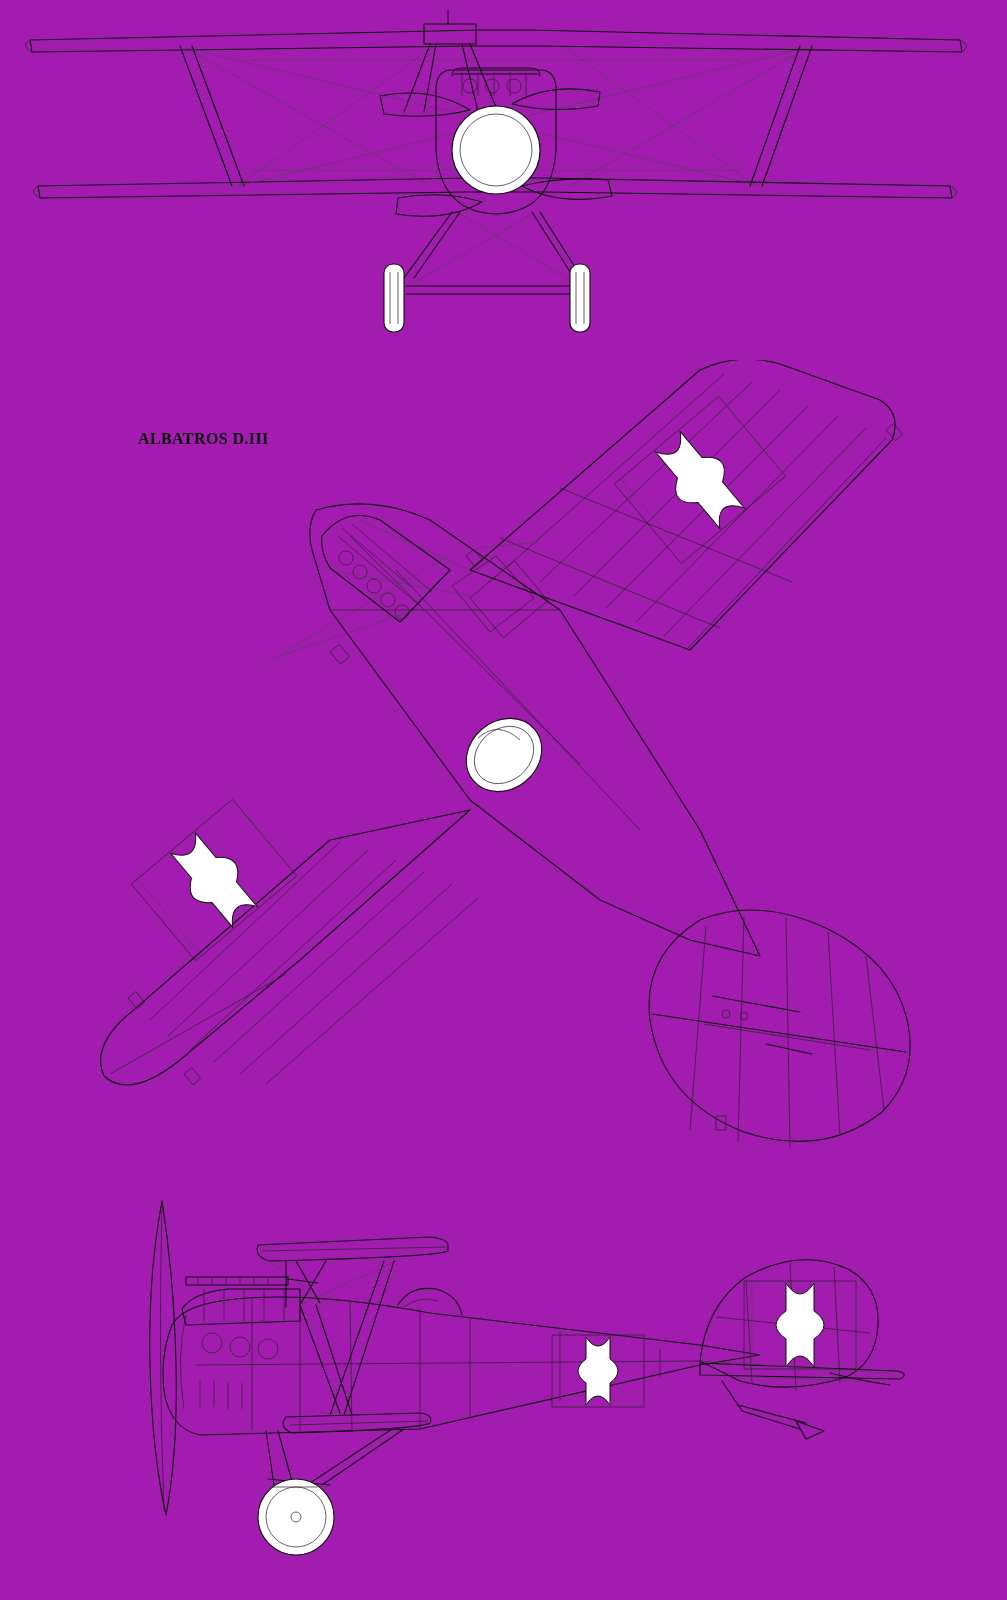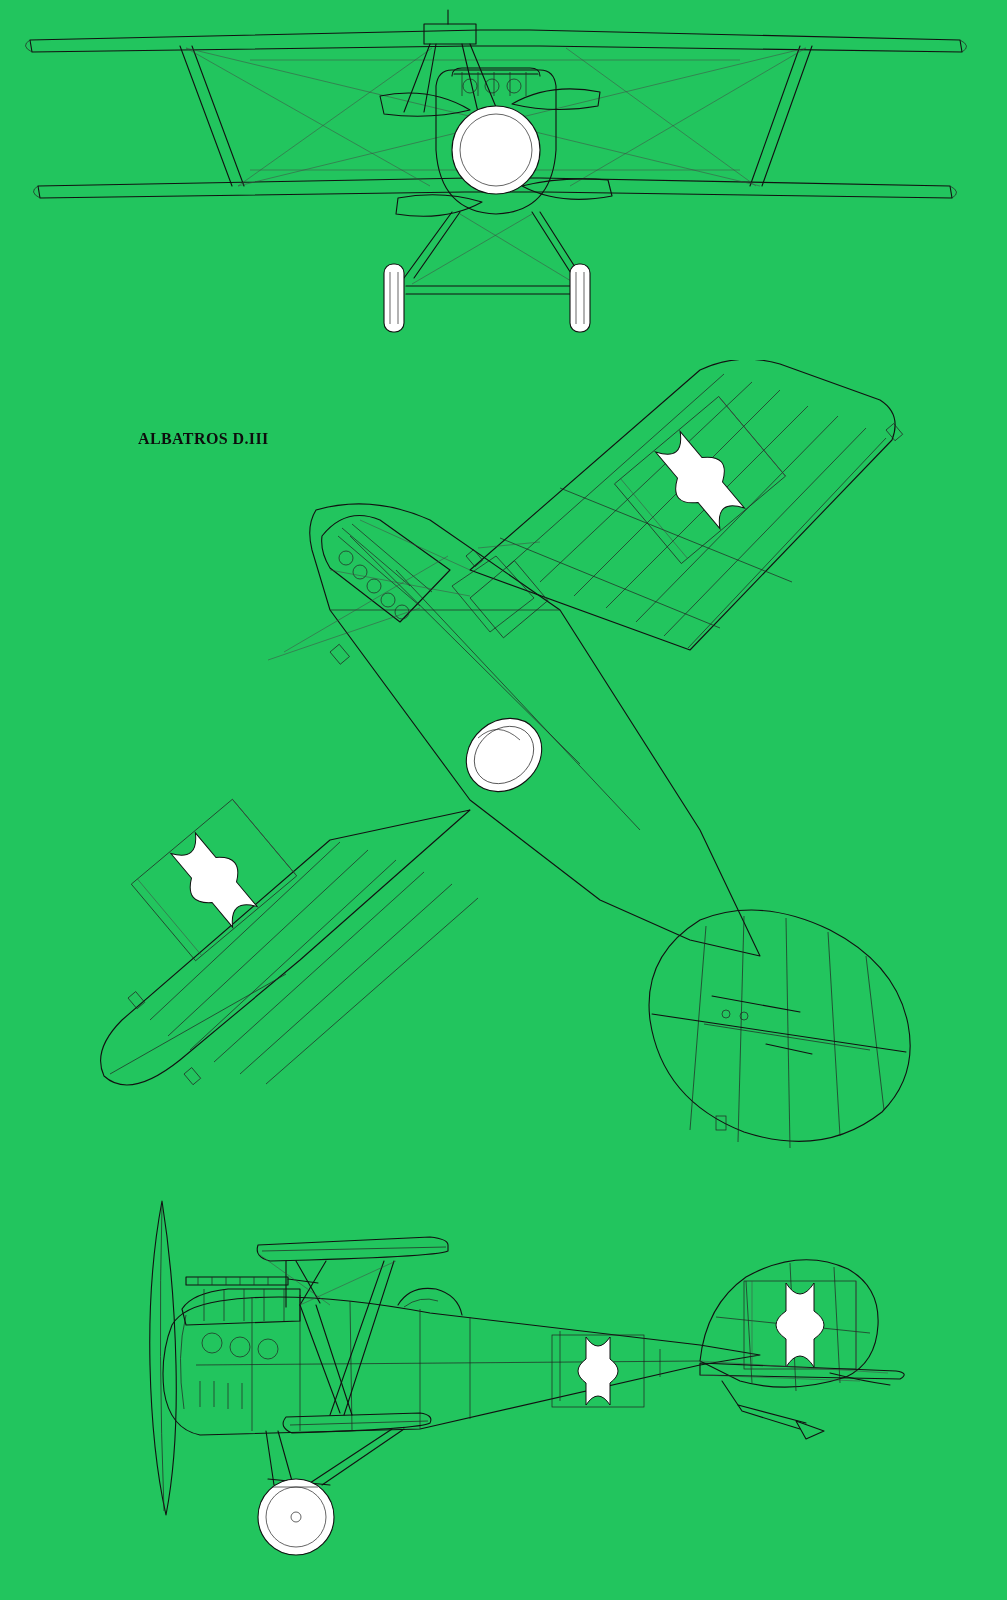--- a/index.html
+++ b/index.html
@@ -7,21 +7,21 @@
     padding: 0;
     background: #ffffff;
   }
   body {
     font-family: "Liberation Serif", serif;
   }
   #sheet {
     position: relative;
     width: 1007px;
     height: 1600px;
-    background: #22c55e;
+    background: #a21caf;
     overflow: hidden;
   }
   .view {
     position: absolute;
   }
   #view-front  { left: 0;   top: 0;    width: 1007px; height: 360px; }
   #view-top    { left: 0;   top: 360px; width: 1007px; height: 830px; }
   #view-side   { left: 0;   top: 1185px; width: 1007px; height: 415px; }
 
   #caption {

